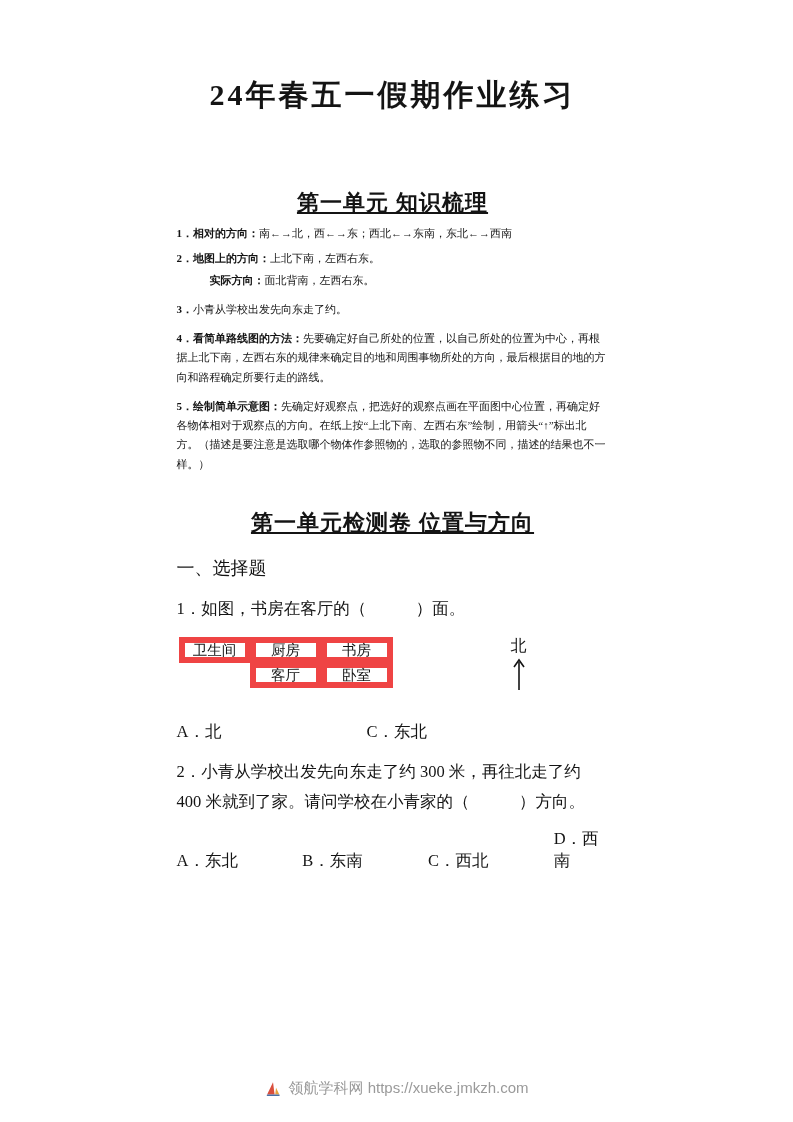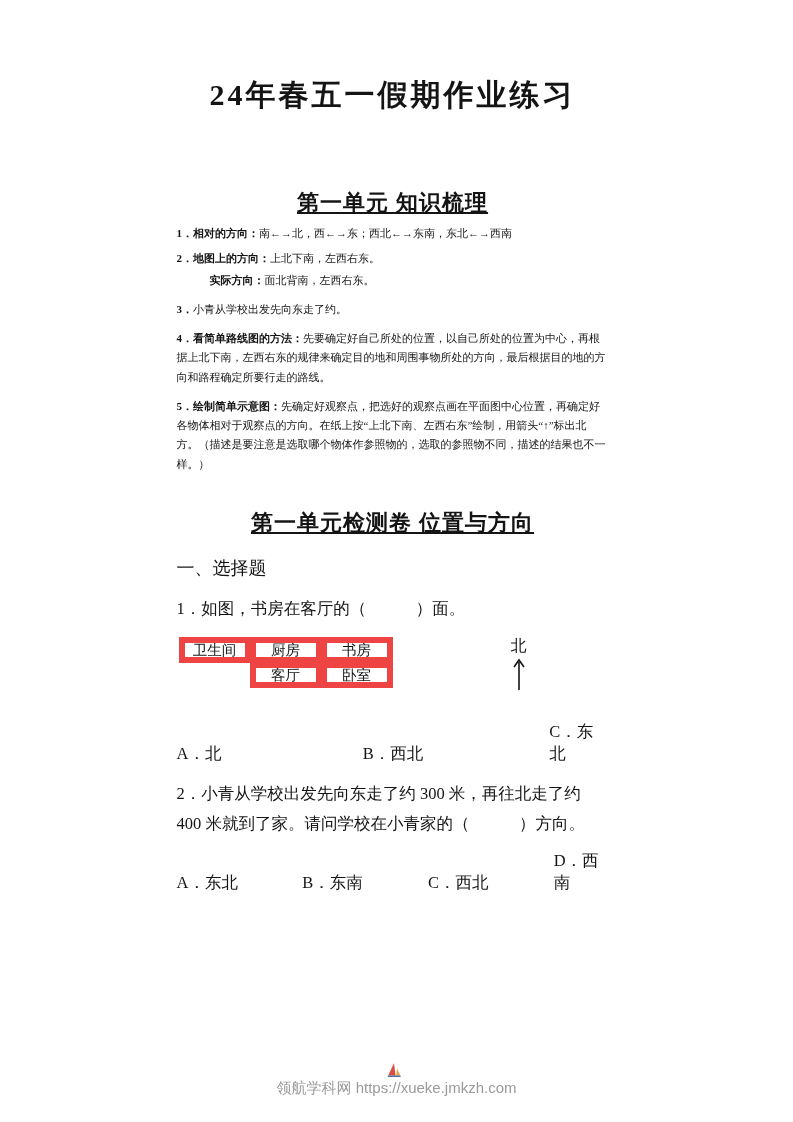--- a/index.html
+++ b/index.html
@@ -82,21 +82,20 @@
   .options-row.q2{margin-top:12px;}
   .options-row.q2 .opt{width:141px;}
   .options-row.q2 .opt:last-child{width:auto;}
   .page-footer{
     position:absolute;
     left:0;right:0;bottom:24px;
     display:flex;align-items:center;justify-content:center;
     color:#9a9a9a;
     font-size:15px;
     font-family:"Liberation Sans", sans-serif;
-    flex-direction:column;
   }
   .page-footer svg{margin-right:6px;display:block;}
 </style>
 </head>
 <body>
 
 <div class="page">
 
   <h1 class="doc-title">24年春五一假期作业练习</h1>
 
@@ -137,21 +136,20 @@
       <span class="north-label">北</span>
       <svg width="14" height="34" viewBox="0 0 14 34">
         <line x1="7" y1="33" x2="7" y2="5" stroke="#141414" stroke-width="1.6"></line>
         <polyline points="2,10 7,3 12,10" fill="none" stroke="#141414" stroke-width="1.6"></polyline>
       </svg>
     </div>
   </div>
 
   <div class="options-row q1">
     <span class="opt">A．北</span>
-    <span class="opt">B．西北</span>
     <span class="opt">C．东北</span>
   </div>
 
   <p class="question">2．小青从学校出发先向东走了约 300 米，再往北走了约 400 米就到了家。请问学校在小青家的（　　　）方向。</p>
 
   <div class="options-row q2">
     <span class="opt">A．东北</span>
     <span class="opt">B．东南</span>
     <span class="opt">C．西北</span>
     <span class="opt">D．西南</span>

